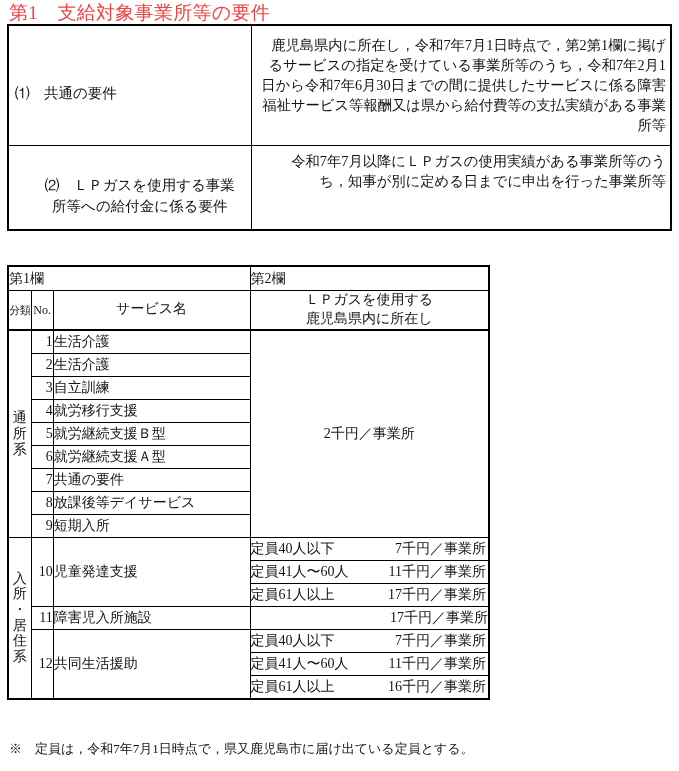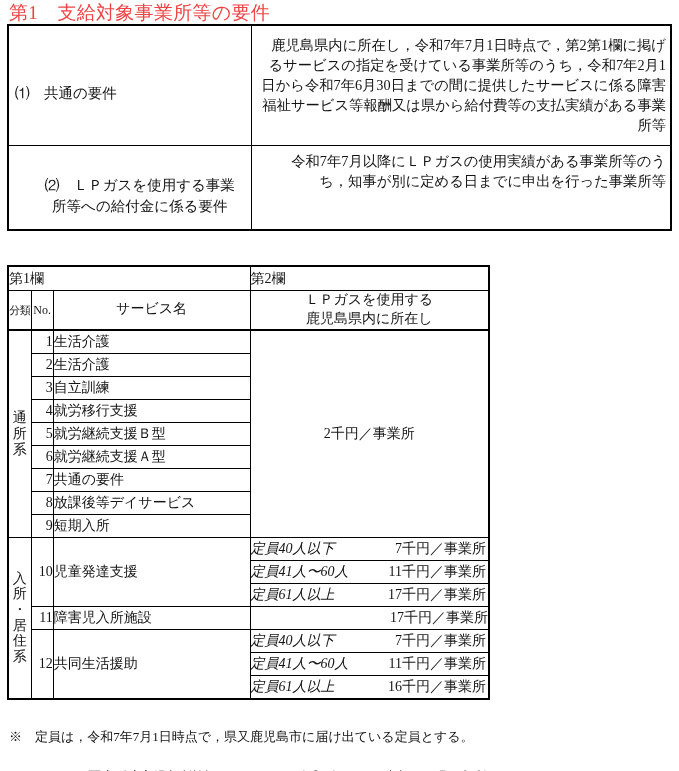--- a/index.html
+++ b/index.html
@@ -157,21 +157,21 @@
     height: 22px;
     font-size: 13.6px;
     padding: 0 3px 0 4px;
     white-space: nowrap;
   }
   td.amt-tier .tier-wrap {
     display: flex;
     justify-content: space-between;
     align-items: center;
   }
-  td.amt-tier .tier-cond { text-align: left; font-style: italic; }
+  td.amt-tier .tier-cond { text-align: left; }
   td.amt-tier .tier-val  { text-align: left; padding-right: 2px; }
   td.amt-single {
     height: 22px;
     font-size: 13.6px;
     text-align: right;
     padding: 0 5px 0 0;
     white-space: nowrap;
   }
 
   
@@ -179,21 +179,21 @@
     position: absolute;
     left: 9px;
     top: 707px;
     width: 660px;
     font-size: 13px;
     line-height: 1.55;
     color: #141414;
     white-space: pre-line;
   }
   #footnote .fn-line { display: block; }
-  #footnote .fn-line.l1 { text-indent: 0; }
+  #footnote .fn-line.l1 { text-indent: 0; margin-top: 12px; }
   #footnote .fn-line.l2 { padding-left: 26px; }
 </style>
 </head>
 <body>
 
 <div class="page">
 
   <div class="section-heading" id="heading-1">第1　支給対象事業所等の要件</div>
 
   <table class="doc-table" id="table-requirements">

